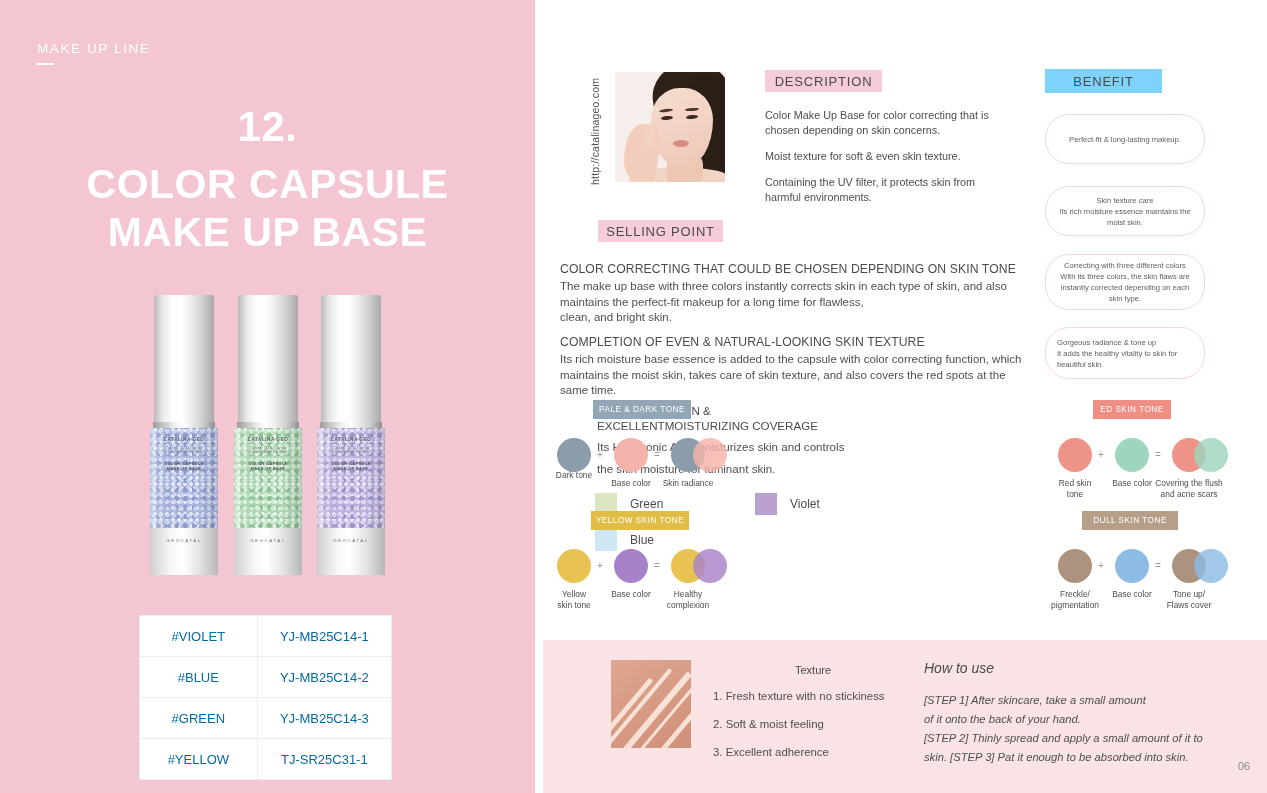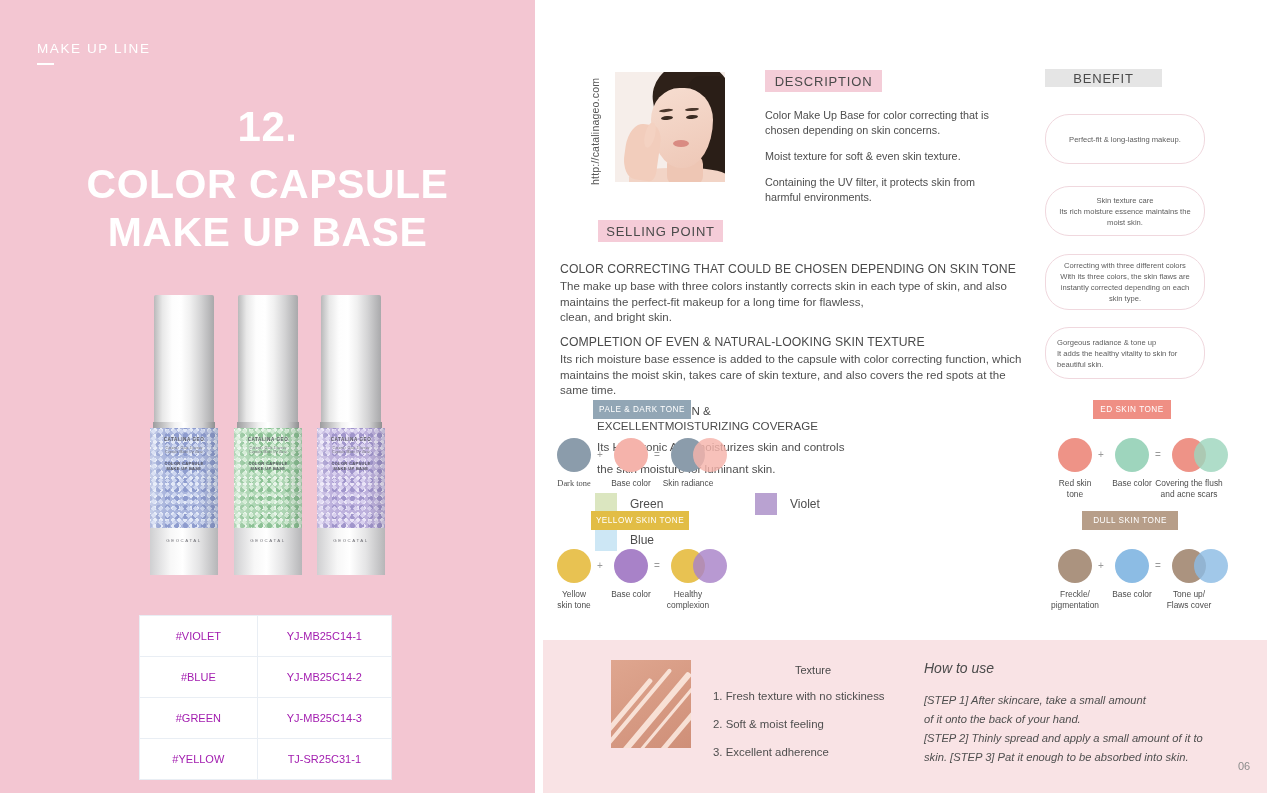--- a/index.html
+++ b/index.html
@@ -103,34 +103,34 @@
     font-size:4.4px;letter-spacing:1.5px;color:#6e6e74;
   }
 
   
   .spec-table{
     position:absolute;left:139px;top:615px;width:253px;
     background:#ffffff;border-collapse:collapse;
   }
   .spec-table td{
     border:1px solid #e9eef4;height:40px;text-align:center;
-    font-size:11px;color:#a21caf;padding:0;
+    font-size:13px;color:#0369a1;padding:0;
   }
   .spec-table td.col1{width:118px;}
   .spec-table td.col2{width:135px;}
 
   
   .right{position:absolute;left:535px;top:0;width:732px;height:793px;background:#fff;}
 
   .badge{
     position:absolute;color:#4a4a4a;font-size:13px;letter-spacing:.8px;
     display:flex;align-items:center;justify-content:center;
   }
   .badge-desc{left:230px;top:70px;width:117px;height:22px;background:#f4cdd8;}
-  .badge-benefit{left:510px;top:69px;width:117px;height:18px;background:#e5e5e5;}
+  .badge-benefit{left:510px;top:69px;width:117px;height:24px;background:#7dd3fc;}
   .badge-sell{left:63px;top:220px;width:125px;height:22px;background:#f5ccd8;}
 
   
   .photo{
     position:absolute;left:80px;top:72px;width:110px;height:110px;overflow:hidden;
     background:#f6eeea;
   }
   .photo .hair{
     position:absolute;left:38px;top:-10px;width:78px;height:72px;
     background:#2e2119;border-radius:46% 50% 40% 44%;transform:rotate(-9deg);
@@ -404,21 +404,21 @@
     </div>
 
     <div class="tone-group" id="tg0" style="left: 2px; top: 400px; width: 210px; height: 110px;">
         <div class="tone-badge" style="left: 56px; top: 0px; width: 98px; height: 19px; background: rgb(146, 166, 181);">PALE &amp; DARK TONE</div>
         <div class="circ" style="left: 20px; top: 38px; width: 34px; height: 34px; background: rgb(139, 156, 171);"></div>
         <div class="circ" style="left: 77px; top: 38px; width: 34px; height: 34px; background: rgb(245, 179, 171);"></div>
         <div class="circ" style="left: 134px; top: 38px; width: 34px; height: 34px; background: rgb(139, 156, 171);"></div>
         <div class="circ" style="left: 156px; top: 38px; width: 34px; height: 34px; background: rgb(245, 179, 171); opacity: 0.82;"></div>
         <div class="op" style="left: 60px; top: 49px;">+</div>
         <div class="op" style="left: 117px; top: 49px;">=</div>
-        <div class="clab" style="left: 8px; top: 78px; width: 58px; font-family: Liberation Serif, serif;">Dark tone</div>
+        <div class="clab" style="left: 8px; top: 70px; width: 58px;">Dark tone</div>
         <div class="clab" style="left: 65px; top: 78px; width: 58px;">Base color</div>
         <div class="clab" style="left: 114px; top: 78px; width: 74px;">Skin radiance</div>
       </div>
     <div class="tone-group" id="tg1" style="left: 503px; top: 400px; width: 210px; height: 110px;">
         <div class="tone-badge" style="left: 55px; top: 0px; width: 78px; height: 19px; background: rgb(239, 143, 132);">ED SKIN TONE</div>
         <div class="circ" style="left: 20px; top: 38px; width: 34px; height: 34px; background: rgb(238, 147, 135);"></div>
         <div class="circ" style="left: 77px; top: 38px; width: 34px; height: 34px; background: rgb(158, 213, 189);"></div>
         <div class="circ" style="left: 134px; top: 38px; width: 34px; height: 34px; background: rgb(238, 147, 135);"></div>
         <div class="circ" style="left: 156px; top: 38px; width: 34px; height: 34px; background: rgb(158, 213, 189); opacity: 0.82;"></div>
         <div class="op" style="left: 60px; top: 49px;">+</div>

